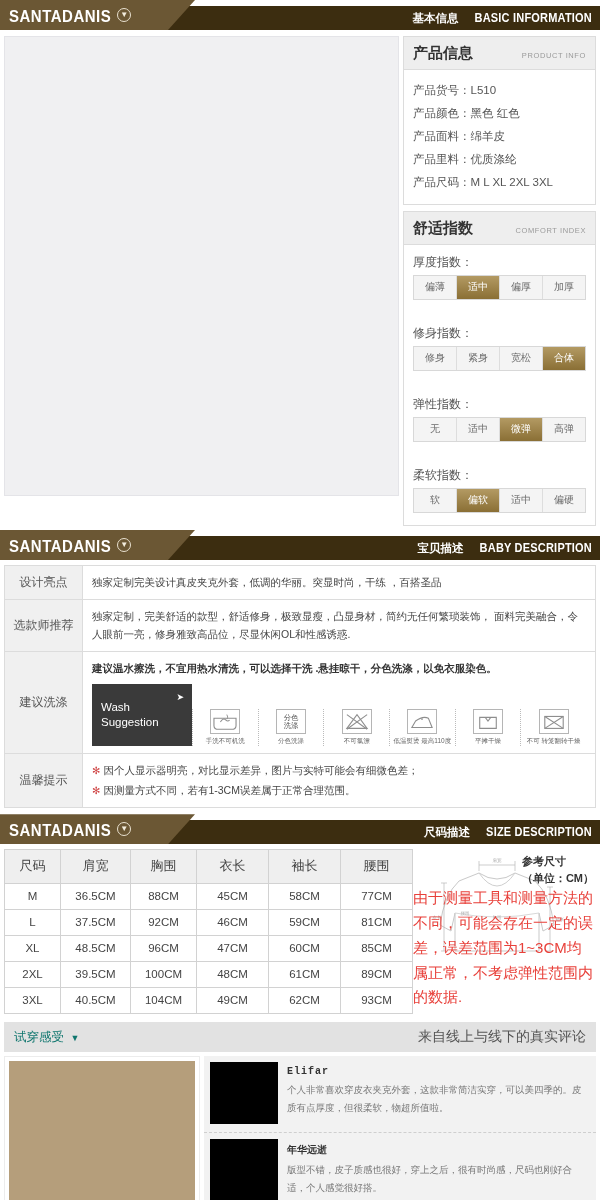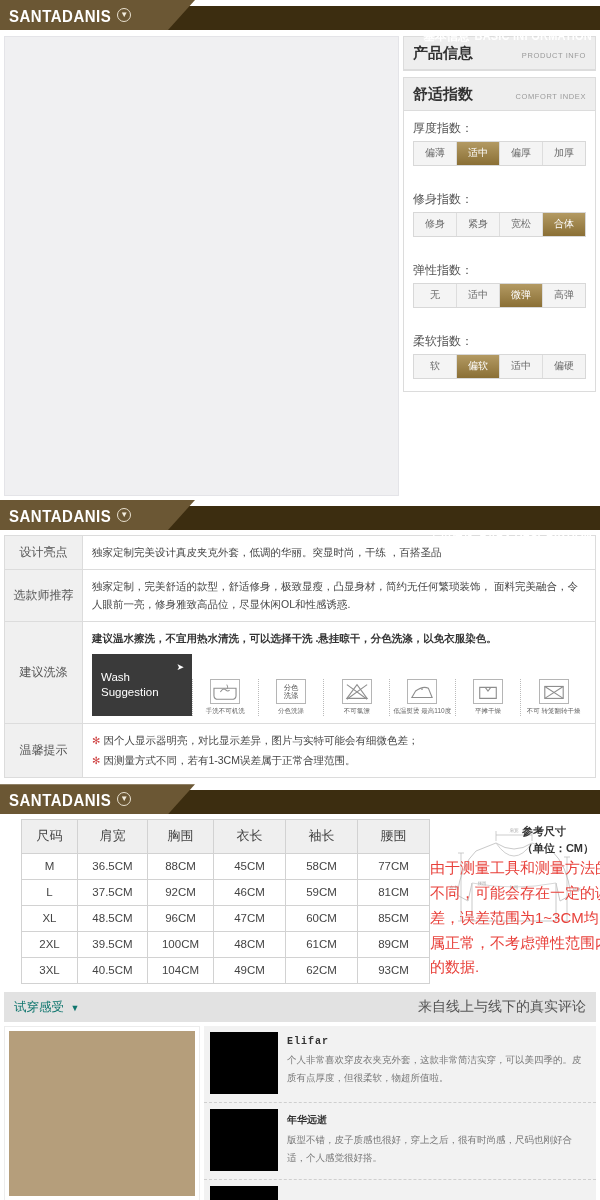--- a/index.html
+++ b/index.html
@@ -28,22 +28,22 @@
     letter-spacing: 0.5px; font-family: "Liberation Sans", sans-serif;
     transform: scaleY(1.12);
   }
   .banner-chev {
     width: 14px; height: 14px; border-radius: 50%;
     border: 1px solid #e8e0cf; color: #f2ecdd;
     margin-left: 6px; font-size: 8px; line-height: 12px; text-align: center;
     display: inline-block;
   }
   .banner-right {
-    position: absolute; right: 8px; top: 24px; height: 24px;
-    display: flex; align-items: center; gap: 5px;
+    position: absolute; right: 8px; top: 6px; height: 24px;
+    display: flex; align-items: center; gap: 16px;
     color: #fff; font-size: 11px; font-weight: bold;
   }
   .banner-right .cn { font-size: 11.5px; }
   .banner-right .en { font-size: 11px; letter-spacing: 0.2px; transform: scaleY(1.1); }
 
   
   .sec-basic { display: flex; padding: 6px 4px 4px 4px; gap: 4px; }
   .photo-box {
     width: 395px; height: 460px;
     background: #f0f0f2; border: 1px solid #e4e4e8;
@@ -106,21 +106,21 @@
     border: 1px solid #b5b5b5; position: relative; overflow: hidden;
   }
   .wash-ico svg { display: block; width: 100%; height: 100%; }
   .wash-cap { font-size: 6.5px; color: #666; line-height: 1.35; }
 
   .tip-line { font-size: 10.5px; color: #444; line-height: 1.85; }
   .tip-star { color: #d04a4a; font-size: 10px; margin-right: 3px; }
 
   
   .size-wrap { display: flex; margin: 5px 4px 0 4px; width: 592px; }
-  .size-table { border-collapse: collapse; border: 1px solid #d2d2d2; margin-left: 17px; }
+  .size-table { border-collapse: collapse; border: 1px solid #d2d2d2; }
   .size-table th {
     background: #efefef; font-size: 13px; color: #444; font-weight: normal;
     border: 1px solid #d2d2d2; padding: 7px 0 8px 0;
   }
   .size-table td {
     border: 1px solid #d2d2d2; text-align: center;
     font-size: 11.5px; color: #444; padding: 6px 0 7px 0; background: #fff;
   }
   .size-table th:nth-child(1), .size-table td:nth-child(1) { width: 56px; }
   .size-table th:nth-child(2), .size-table td:nth-child(2) { width: 70px; }
@@ -186,20 +186,27 @@
 
   <div class="sec-basic">
     <div class="photo-box"></div>
 
     <div class="info-col">
 
       <div class="card">
         <div class="card-head">
           <span class="cn">产品信息</span>
           <span class="en">PRODUCT INFO</span>
+        </div>
+        <div class="card-body">
+          <div class="spec-row"><span>产品货号：</span><span>L510</span></div>
+          <div class="spec-row"><span>产品颜色：</span><span>黑色 红色</span></div>
+          <div class="spec-row"><span>产品面料：</span><span>绵羊皮</span></div>
+          <div class="spec-row"><span>产品里料：</span><span>优质涤纶</span></div>
+          <div class="spec-row"><span>产品尺码：</span><span>M L XL 2XL 3XL</span></div>
         </div>
       </div>
 
       <div class="card">
         <div class="card-head">
           <span class="cn">舒适指数</span>
           <span class="en">COMFORT INDEX</span>
         </div>
         <div class="card-body">
 

